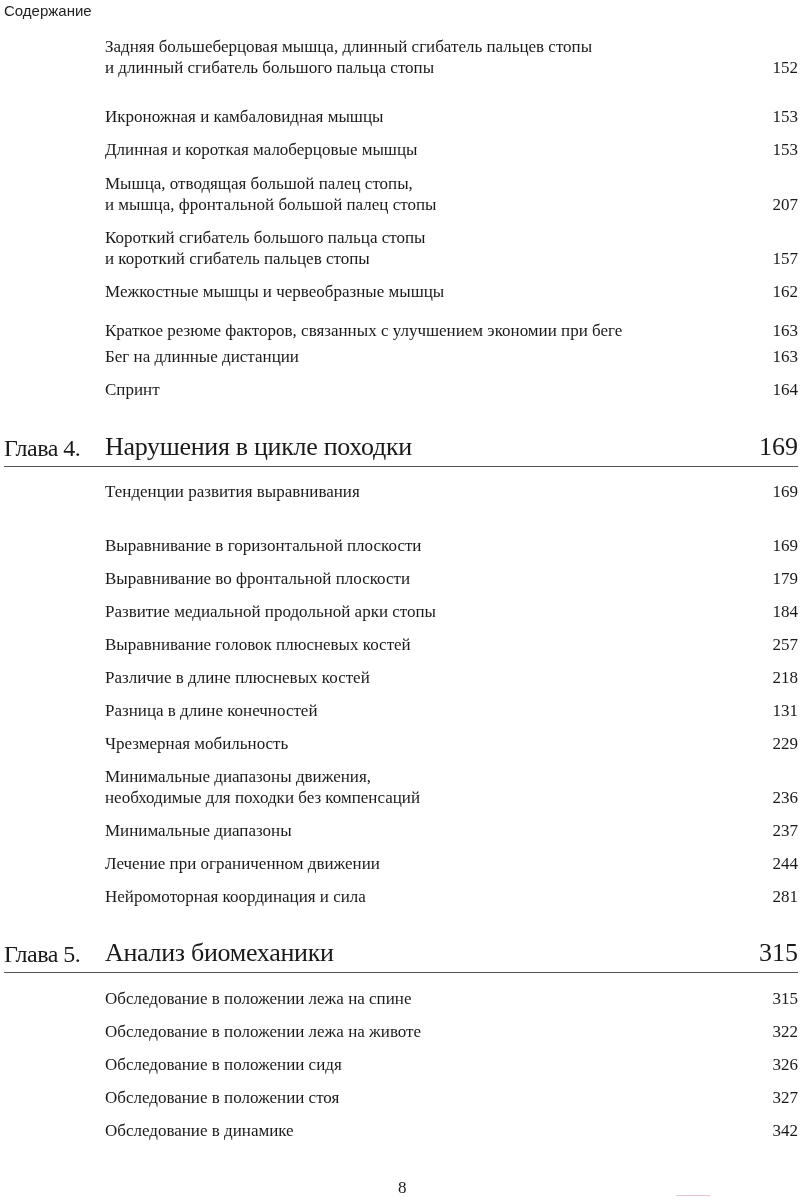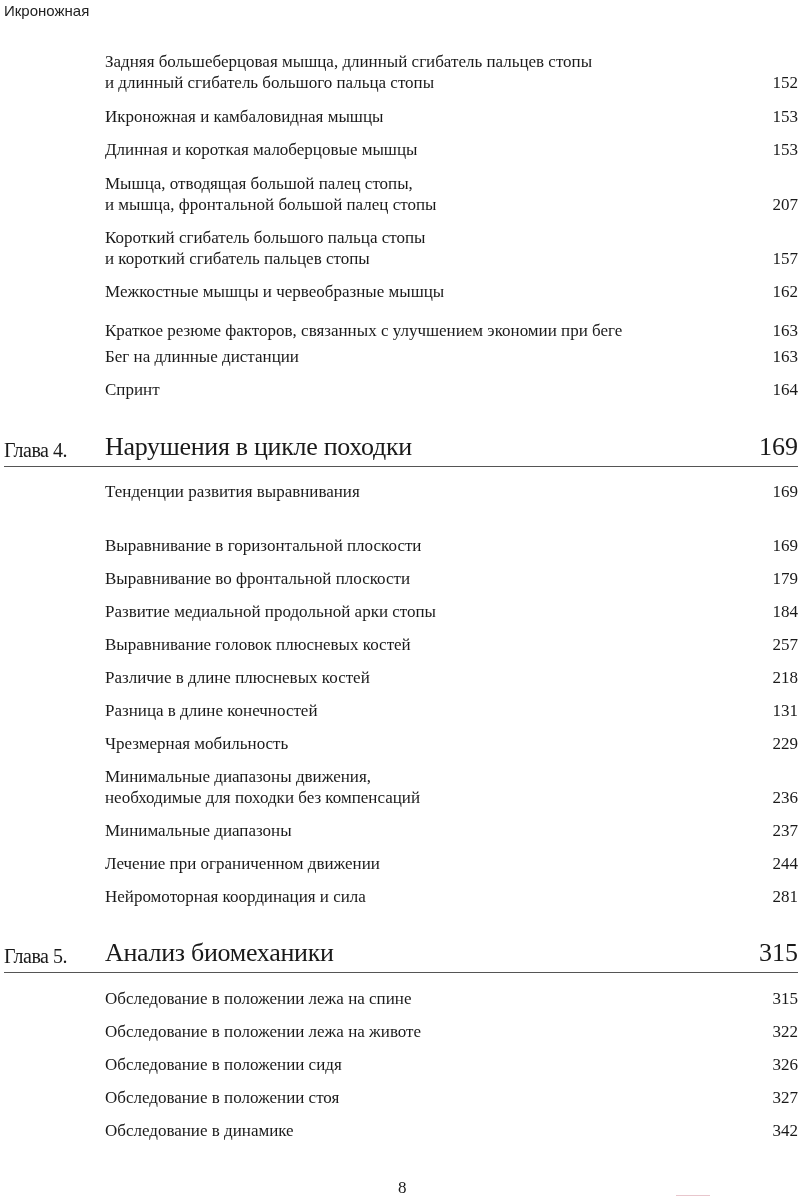--- a/index.html
+++ b/index.html
@@ -4,32 +4,32 @@
 <style>
   html, body { margin: 0; padding: 0; background: #ffffff; }
   body { width: 808px; height: 1200px; position: relative; overflow: hidden;
          font-family: "Liberation Serif", "DejaVu Serif", serif; color: #1a1a1a; }
   .running-head { position: absolute; left: 4px; top: 2px; font-family: "Liberation Sans", sans-serif;
                   font-size: 15px; color: #222; }
   .entry { position: absolute; left: 105px; width: 693px; font-size: 17px; line-height: 21px; }
   .entry .t { display: block; padding-right: 60px; }
   .entry .p { position: absolute; right: 0; bottom: 0; }
   .chapter { position: absolute; left: 4px; width: 794px; height: 32px; border-bottom: 1.5px solid #555; }
-  .chapter .num { position: absolute; left: 0; bottom: 4px; font-size: 20px; letter-spacing: -0.5px; }
+  .chapter .num { position: absolute; left: 0; bottom: 4px; font-size: 24px; letter-spacing: -0.5px; }
   .chapter .title { position: absolute; left: 101px; bottom: 4px; font-size: 26px; letter-spacing: -0.3px; }
   .chapter .page { position: absolute; right: 0; bottom: 4px; font-size: 26px; }
   .folio { position: absolute; left: 398px; top: 1178px; font-size: 17px; }
   .mark { position: absolute; left: 676px; top: 1195px; width: 34px; height: 1px; background: #e8c6cc; }
 </style>
 </head>
 <body>
 
-<div class="running-head">Икроножная</div>
+<div class="running-head">Содержание</div>
 
-<div class="entry" style="top:51px">
+<div class="entry" style="top:36px">
   <span class="t">Задняя большеберцовая мышца, длинный сгибатель пальцев стопы</span>
   <span class="t">и длинный сгибатель большого пальца стопы</span>
   <span class="p">152</span>
 </div>
 <div class="entry" style="top:106px">
   <span class="t">Икроножная и камбаловидная мышцы</span>
   <span class="p">153</span>
 </div>
 <div class="entry" style="top:139px">
   <span class="t">Длинная и короткая малоберцовые мышцы</span>

